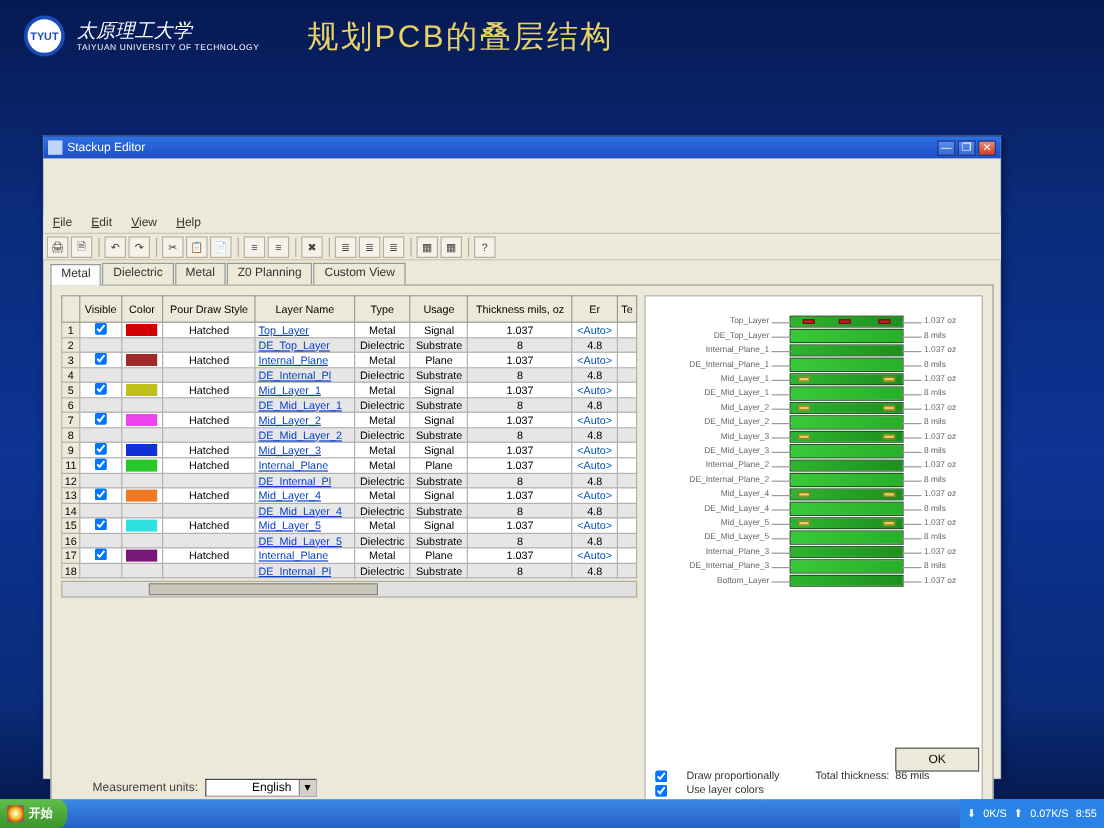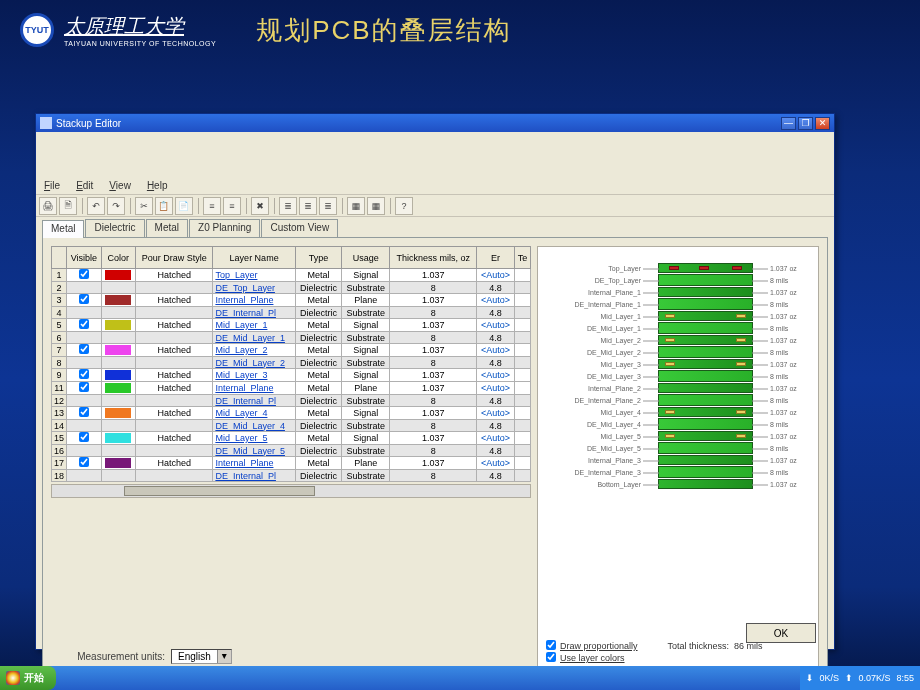--- a/index.html
+++ b/index.html
@@ -1,20 +1,20 @@
 <!DOCTYPE html>
 <html><head>
 <meta charset="utf-8">
 <style>
 * { margin:0; padding:0; box-sizing:border-box; font-family:"Microsoft YaHei", Tahoma, Arial, sans-serif; }
 body { width:920px; height:690px; background:linear-gradient(180deg,#061a53 0%,#0b2b7a 25%,#0d3494 55%,#0b2b7a 85%,#041644 100%); overflow:hidden; position:relative; }
 .header { display:flex; align-items:center; padding:6px 20px; height:60px; }
 .logo { background:#fff; width:34px; height:34px; border-radius:50%; border:3px solid #1a4bb8; display:flex; align-items:center; justify-content:center; color:#1a4bb8; font-size:9px; font-weight:bold; margin-right:10px; }
 .univ-name { color:#fff; }
-.univ-cn { font-size:20px; font-style:italic; font-family:"STXingkai","KaiTi",serif;text-decoration:underline; }
+.univ-cn { font-size:16px; font-style:italic; font-family:"STXingkai","KaiTi",serif; }
 .univ-en { font-size:7px; letter-spacing:0.5px; }
 .slide-title { color:#e8d268; font-size:26px; letter-spacing:2px; margin-left:40px; }
 
 .app { position:absolute; left:35px; top:113px; width:800px; height:537px; background:#ece9d8; border:1px solid #0b2c82; box-shadow:2px 2px 6px rgba(0,0,0,0.4); }
 .titlebar { height:18px; background:linear-gradient(180deg,#2d6fe4,#1f4fc3); color:#fff; font-size:10px; display:flex; align-items:center; padding:0 4px; }
 .titlebar .ico { width:12px; height:12px; background:#c0d4ff; margin-right:4px; }
 .titlebar .spacer { flex:1; }
 .winbtn { width:15px; height:13px; margin-left:2px; font-size:9px; display:flex; align-items:center; justify-content:center; border:1px solid #1a3a8a; background:linear-gradient(#5a8df0,#3a6ad0); color:#fff; }
 .winbtn.close { background:linear-gradient(#f08a6a,#d04020); }
 .menubar { height:16px; display:flex; font-size:10px; background:#ece9d8; border-bottom:1px solid #c7c3b6;margin-top:47px; }
@@ -42,35 +42,35 @@
 .grid td.auto { color:#0050c0; }
 .chk { width:10px; height:10px; }
 
 .hscroll { height:14px; background:#e0e0e0; margin-top:2px; position:relative; border:1px solid #b0aca0; }
 .hscroll .thumb { position:absolute; left:15%; width:40%; top:1px; bottom:1px; background:#c9c7ba; border:1px solid #8a887a; }
 
 .measure { margin-top:auto; font-size:10px; }
 .measure-row { display:flex; align-items:center; margin-top:4px; }
 .measure-row label { width:120px; text-align:right; color:#3f3f3f; padding-right:6px; }
 .combo { display:flex; background:#fff; border:1px inset #9a9a9a; font-size:10px; }
-.combo span { padding:1px 6px; }
+.combo span { padding:1px 6px;margin-left:32px; }
 .combo .arr { width:14px; background:#d4d0c8; border-left:1px solid #888; text-align:center; }
 
 .stack-vis { position:absolute; left:120px; top:16px; width:95px; }
 .board-layer { height:10px; margin-bottom:1px; border:1px solid #1a5a1a; position:relative; }
 .m1 { background:linear-gradient(90deg,#2eb52e,#1d8f1d); }
 .d1 { background:linear-gradient(90deg,#38c938,#29b029); height:12px; }
 .lab-left { position:absolute; right:100%; top:50%; transform:translateY(-50%); white-space:nowrap; color:#666; font-size:7px; padding-right:18px; }
 .lab-left::after { content:""; position:absolute; right:0; top:50%; width:16px; height:1px; background:#999; }
 .lab-right { position:absolute; left:100%; top:50%; transform:translateY(-50%); white-space:nowrap; color:#666; font-size:7px; padding-left:18px; }
 .lab-right::before { content:""; position:absolute; left:0; top:50%; width:16px; height:1px; background:#999; }
 .pad { position:absolute; top:2px; width:10px; height:4px; background:#e8d060; border:1px solid #8a7a20; }
 
 .right-footer { position:absolute; bottom:6px; left:8px; right:8px; font-size:9px; }
-.chkline { display:flex; align-items:flex-start; gap:4px; line-height:12px;text-decoration:underline; }
+.chkline { display:flex; align-items:flex-end; gap:16px; line-height:12px; }
 .status-line { font-weight:bold; margin-top:2px; }
 
 .okbar { position:absolute; bottom:6px; right:18px; }
 .okbtn { width:70px; height:20px; font-size:10px; background:#ece9d8; border:1px solid #555; }
 
 .taskbar { position:absolute; left:0; right:0; bottom:0; height:24px; background:linear-gradient(#3a8ae4,#245ec8); display:flex; align-items:center; font-size:10px; color:#fff; }
 .start { background:linear-gradient(#5fbf4a,#3a9428); height:100%; padding:0 12px 0 6px; display:flex; align-items:center; font-weight:bold; border-radius:0 8px 8px 0; }
 .start .orb { width:14px; height:14px; background:radial-gradient(#fff,#f0c020 45%,#d05020 70%,#2060b8 95%); border-radius:2px; margin-right:4px; }
 .tbitem { background:#2a6fd4; padding:2px 6px; margin-left:4px; border:1px solid #4a8af0; border-radius:2px; font-size:9px; max-width:90px; overflow:hidden; white-space:nowrap; }
 .tray { margin-left:auto; background:#2a84e8; height:100%; display:flex; align-items:center; padding:0 6px; gap:6px; }

